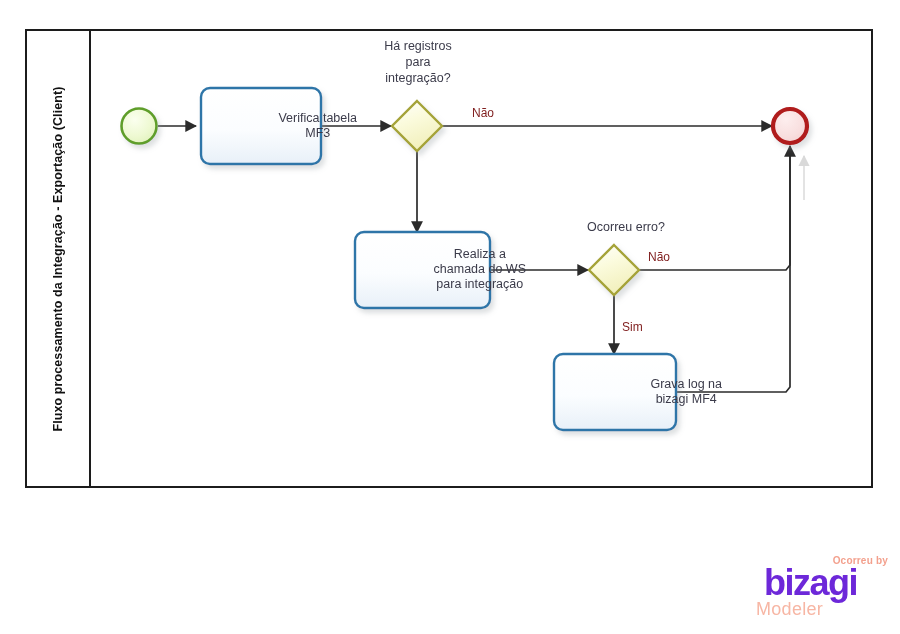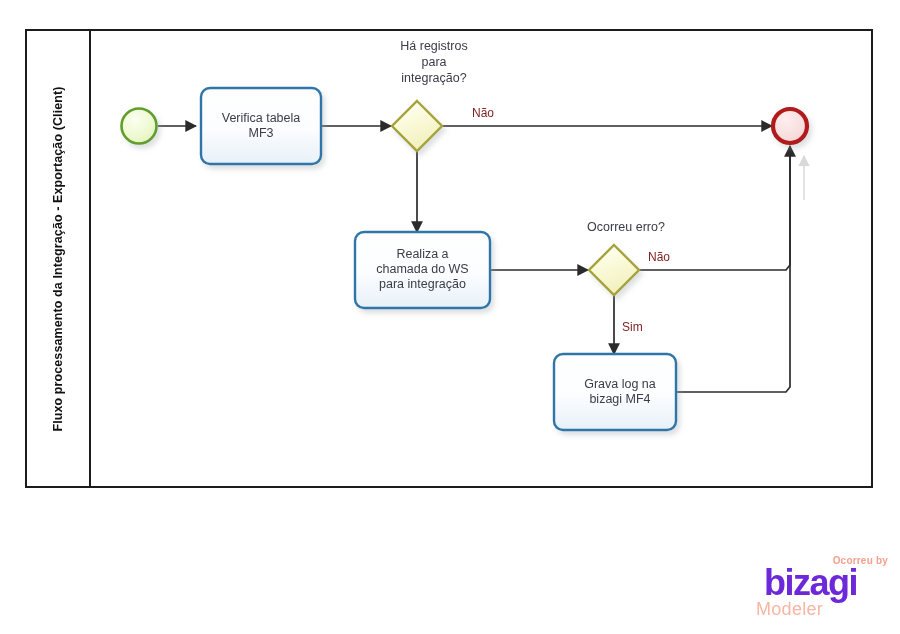--- a/index.html
+++ b/index.html
@@ -74,21 +74,22 @@
     position: absolute;
     text-align: center;
     color: #3b3b4a;
     font-size: 12.5px;
     line-height: 15px;
     pointer-events: none;
   }
   .task-label {
     display: flex;
     align-items: center;
-    justify-content: center;
+    justify-content: flex-end;
+    margin-left: 36px;
   }
   .edge-label {
     position: absolute;
     font-size: 12px;
     color: #7f1d1d;
     white-space: nowrap;
   }
   .gw-label {
     position: absolute;
     font-size: 12.5px;
@@ -215,21 +216,21 @@
     <circle cx="790" cy="126" r="17" fill="url(#gEnd)" stroke="#b01a1a" stroke-width="4.2" filter="url(#shp)"></circle>
   </svg>
 
   <div class="shape-label task-label" style="left:201px; top:88px; width:120px; height:76px;">
     <div>
       <div>Verifica tabela</div>
       <div>MF3</div>
     </div>
   </div>
 
-  <div class="gw-label" style="left:364px; top:38px; width:140px;">
+  <div class="gw-label" style="left:348px; top:38px; width:140px;">
     <div>Há registros</div>
     <div>para</div>
     <div>integração?</div>
   </div>
 
   <div class="edge-label" style="left:472px; top:106px;">Não</div>
 
   <div class="shape-label task-label" style="left:355px; top:232px; width:135px; height:75px;">
     <div>
       <div>Realiza a</div>

